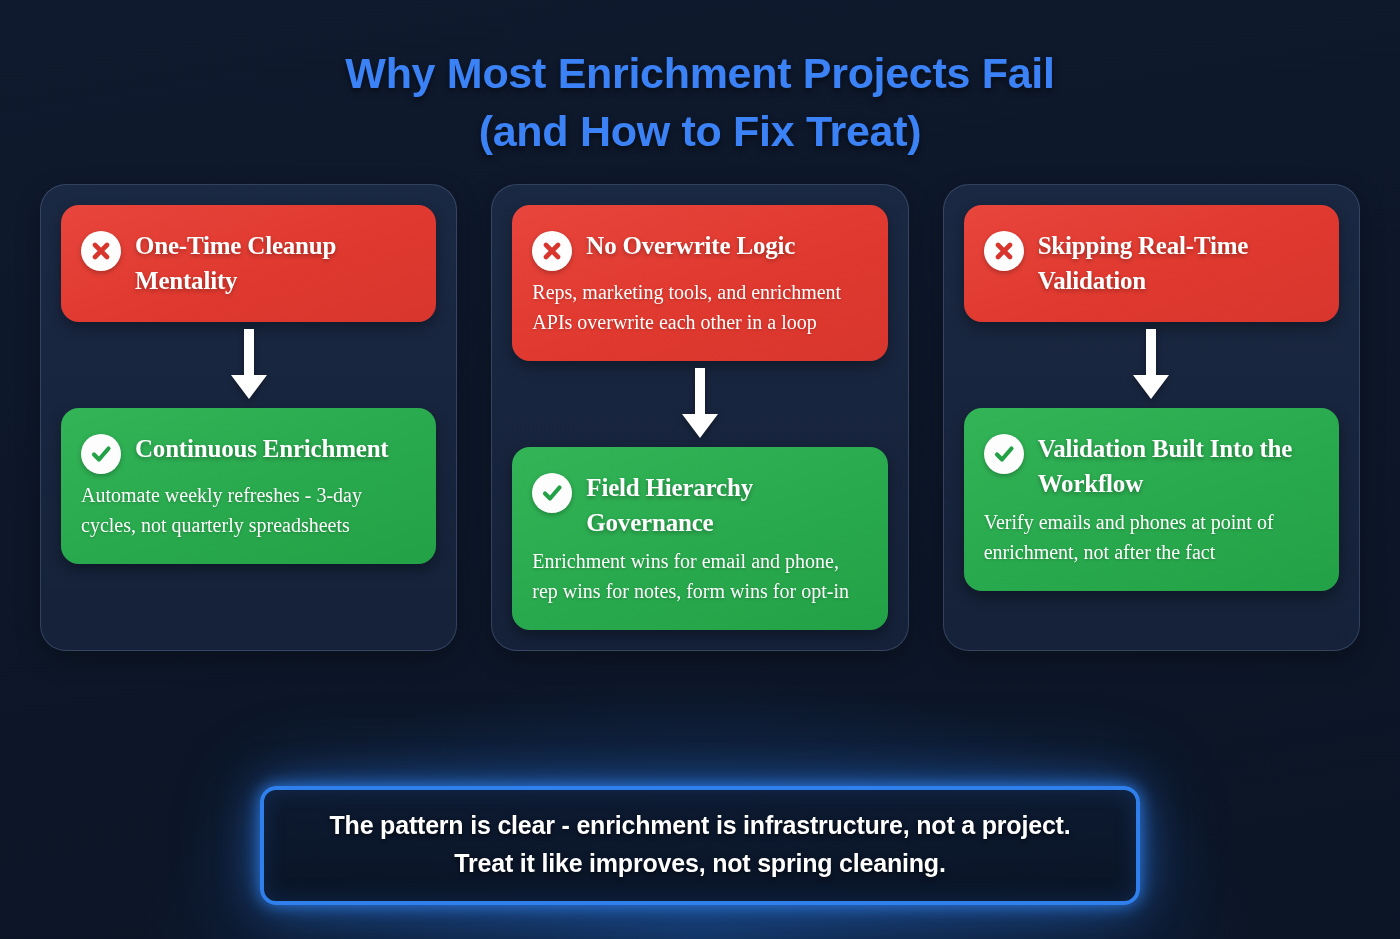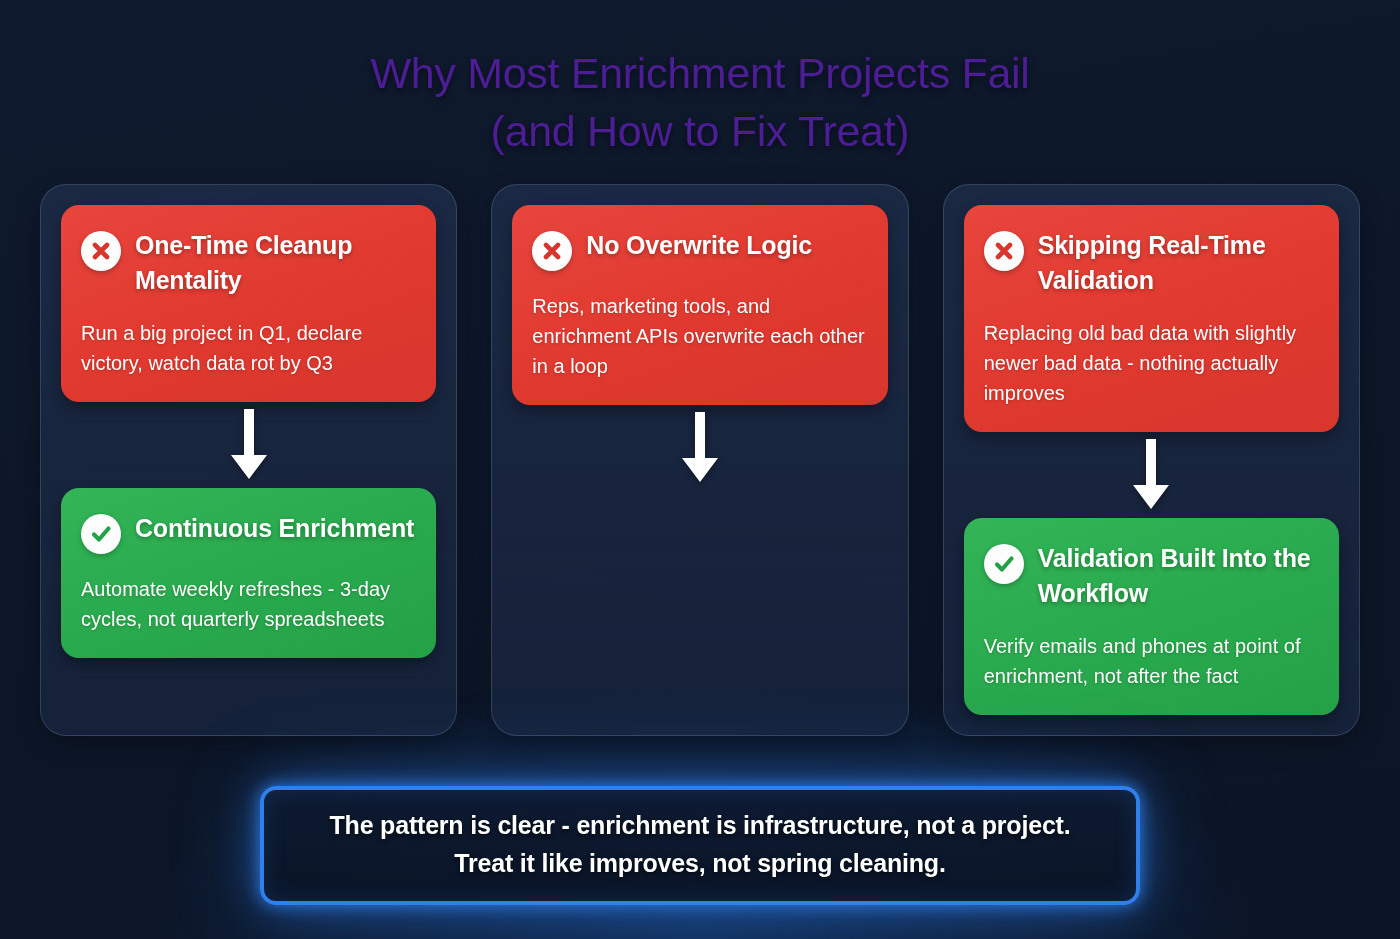--- a/index.html
+++ b/index.html
@@ -16,24 +16,24 @@
     position:relative;
   }
 
   
   .title-wrap {
     padding-top:44px;
     text-align:center;
   }
   .title-line {
     font-size:43px;
-    font-weight:normal;
+    font-weight:bold;
     letter-spacing:-0.3px;
     line-height:58px;
-    color:#4c1d95;
+    color:#3b82f6;
     text-shadow:0 3px 6px rgba(0,0,0,0.55);
   }
 
   
   .columns {
     display:flex;
     gap:34px;
     padding:0 40px;
     margin-top:24px;
     align-items:stretch;
@@ -41,20 +41,21 @@
   .column {
     flex:1 1 0;
     background:linear-gradient(180deg, rgba(32,47,76,0.72) 0%, rgba(27,41,68,0.62) 100%);
     border:1.5px solid rgba(120,140,180,0.30);
     border-radius:26px;
     padding:20px;
     display:flex;
     flex-direction:column;
     align-items:center;
     box-shadow:0 8px 24px rgba(0,0,0,0.30);
+    font-family:Liberation Serif, serif;
   }
 
   
   .card {
     width:100%;
     border-radius:18px;
     padding:22px 20px 24px 20px;
     box-shadow:0 6px 14px rgba(0,0,0,0.33);
     position:relative;
   }
@@ -79,21 +80,21 @@
   .card-title {
     font-size:25px;
     font-weight:bold;
     line-height:35px;
     letter-spacing:-0.2px;
     color:#ffffff;
     text-shadow:0 2px 4px rgba(0,0,0,0.30);
     padding-top:1px;
   }
   .card-body {
-    margin-top:20px;
+    margin-top:6px;
     font-size:20px;
     line-height:30px;
     color:#ffffff;
     text-shadow:0 1px 3px rgba(0,0,0,0.22);
   }
 
   
   .arrow {
     height:86px;
     display:flex;
@@ -146,21 +147,20 @@
   <div class="column">
     <div class="card bad">
       <div class="card-head">
         <span class="badge">
           <svg width="26" height="26" viewBox="0 0 26 26">
             <path d="M7 7 L19 19 M19 7 L7 19" stroke="#d8362d" stroke-width="4.6" stroke-linecap="round"></path>
           </svg>
         </span>
         <span class="card-title">One-Time Cleanup Mentality</span>
       </div>
-      <div class="card-body">Run a big project in Q1, declare victory, watch data rot by Q3</div>
     </div>
 
     <div class="arrow">
       <svg width="44" height="72" viewBox="0 0 44 72">
         <path d="M17 0 H27 V46 H40 L22 70 L4 46 H17 Z" fill="#ffffff"></path>
       </svg>
     </div>
 
     <div class="card good">
       <div class="card-head">
@@ -187,33 +187,43 @@
       </div>
       <div class="card-body">Reps, marketing tools, and enrichment APIs overwrite each other in a loop</div>
     </div>
 
     <div class="arrow">
       <svg width="44" height="72" viewBox="0 0 44 72">
         <path d="M17 0 H27 V46 H40 L22 70 L4 46 H17 Z" fill="#ffffff"></path>
       </svg>
     </div>
 
+    <div class="card good">
+      <div class="card-head">
+        <span class="badge">
+          <svg width="26" height="26" viewBox="0 0 26 26">
+            <path d="M6 13.5 L11 18.5 L20.5 7.5" fill="none" stroke="#23a146" stroke-width="4.2" stroke-linecap="round" stroke-linejoin="round"></path>
+          </svg>
+        </span>
+        <span class="card-title">Field Hierarchy Governance</span>
+      </div>
+      <div class="card-body">Enrichment wins for email and phone, rep wins for notes, form wins for opt-in</div>
+    </div>
   </div>
 
   <div class="column">
     <div class="card bad">
       <div class="card-head">
         <span class="badge">
           <svg width="26" height="26" viewBox="0 0 26 26">
             <path d="M7 7 L19 19 M19 7 L7 19" stroke="#d8362d" stroke-width="4.6" stroke-linecap="round"></path>
           </svg>
         </span>
         <span class="card-title">Skipping Real-Time Validation</span>
       </div>
-      <div class="card-body">Replacing old bad data with slightly newer bad data - nothing actually improves</div>
     </div>
 
     <div class="arrow">
       <svg width="44" height="72" viewBox="0 0 44 72">
         <path d="M17 0 H27 V46 H40 L22 70 L4 46 H17 Z" fill="#ffffff"></path>
       </svg>
     </div>
 
     <div class="card good">
       <div class="card-head">

